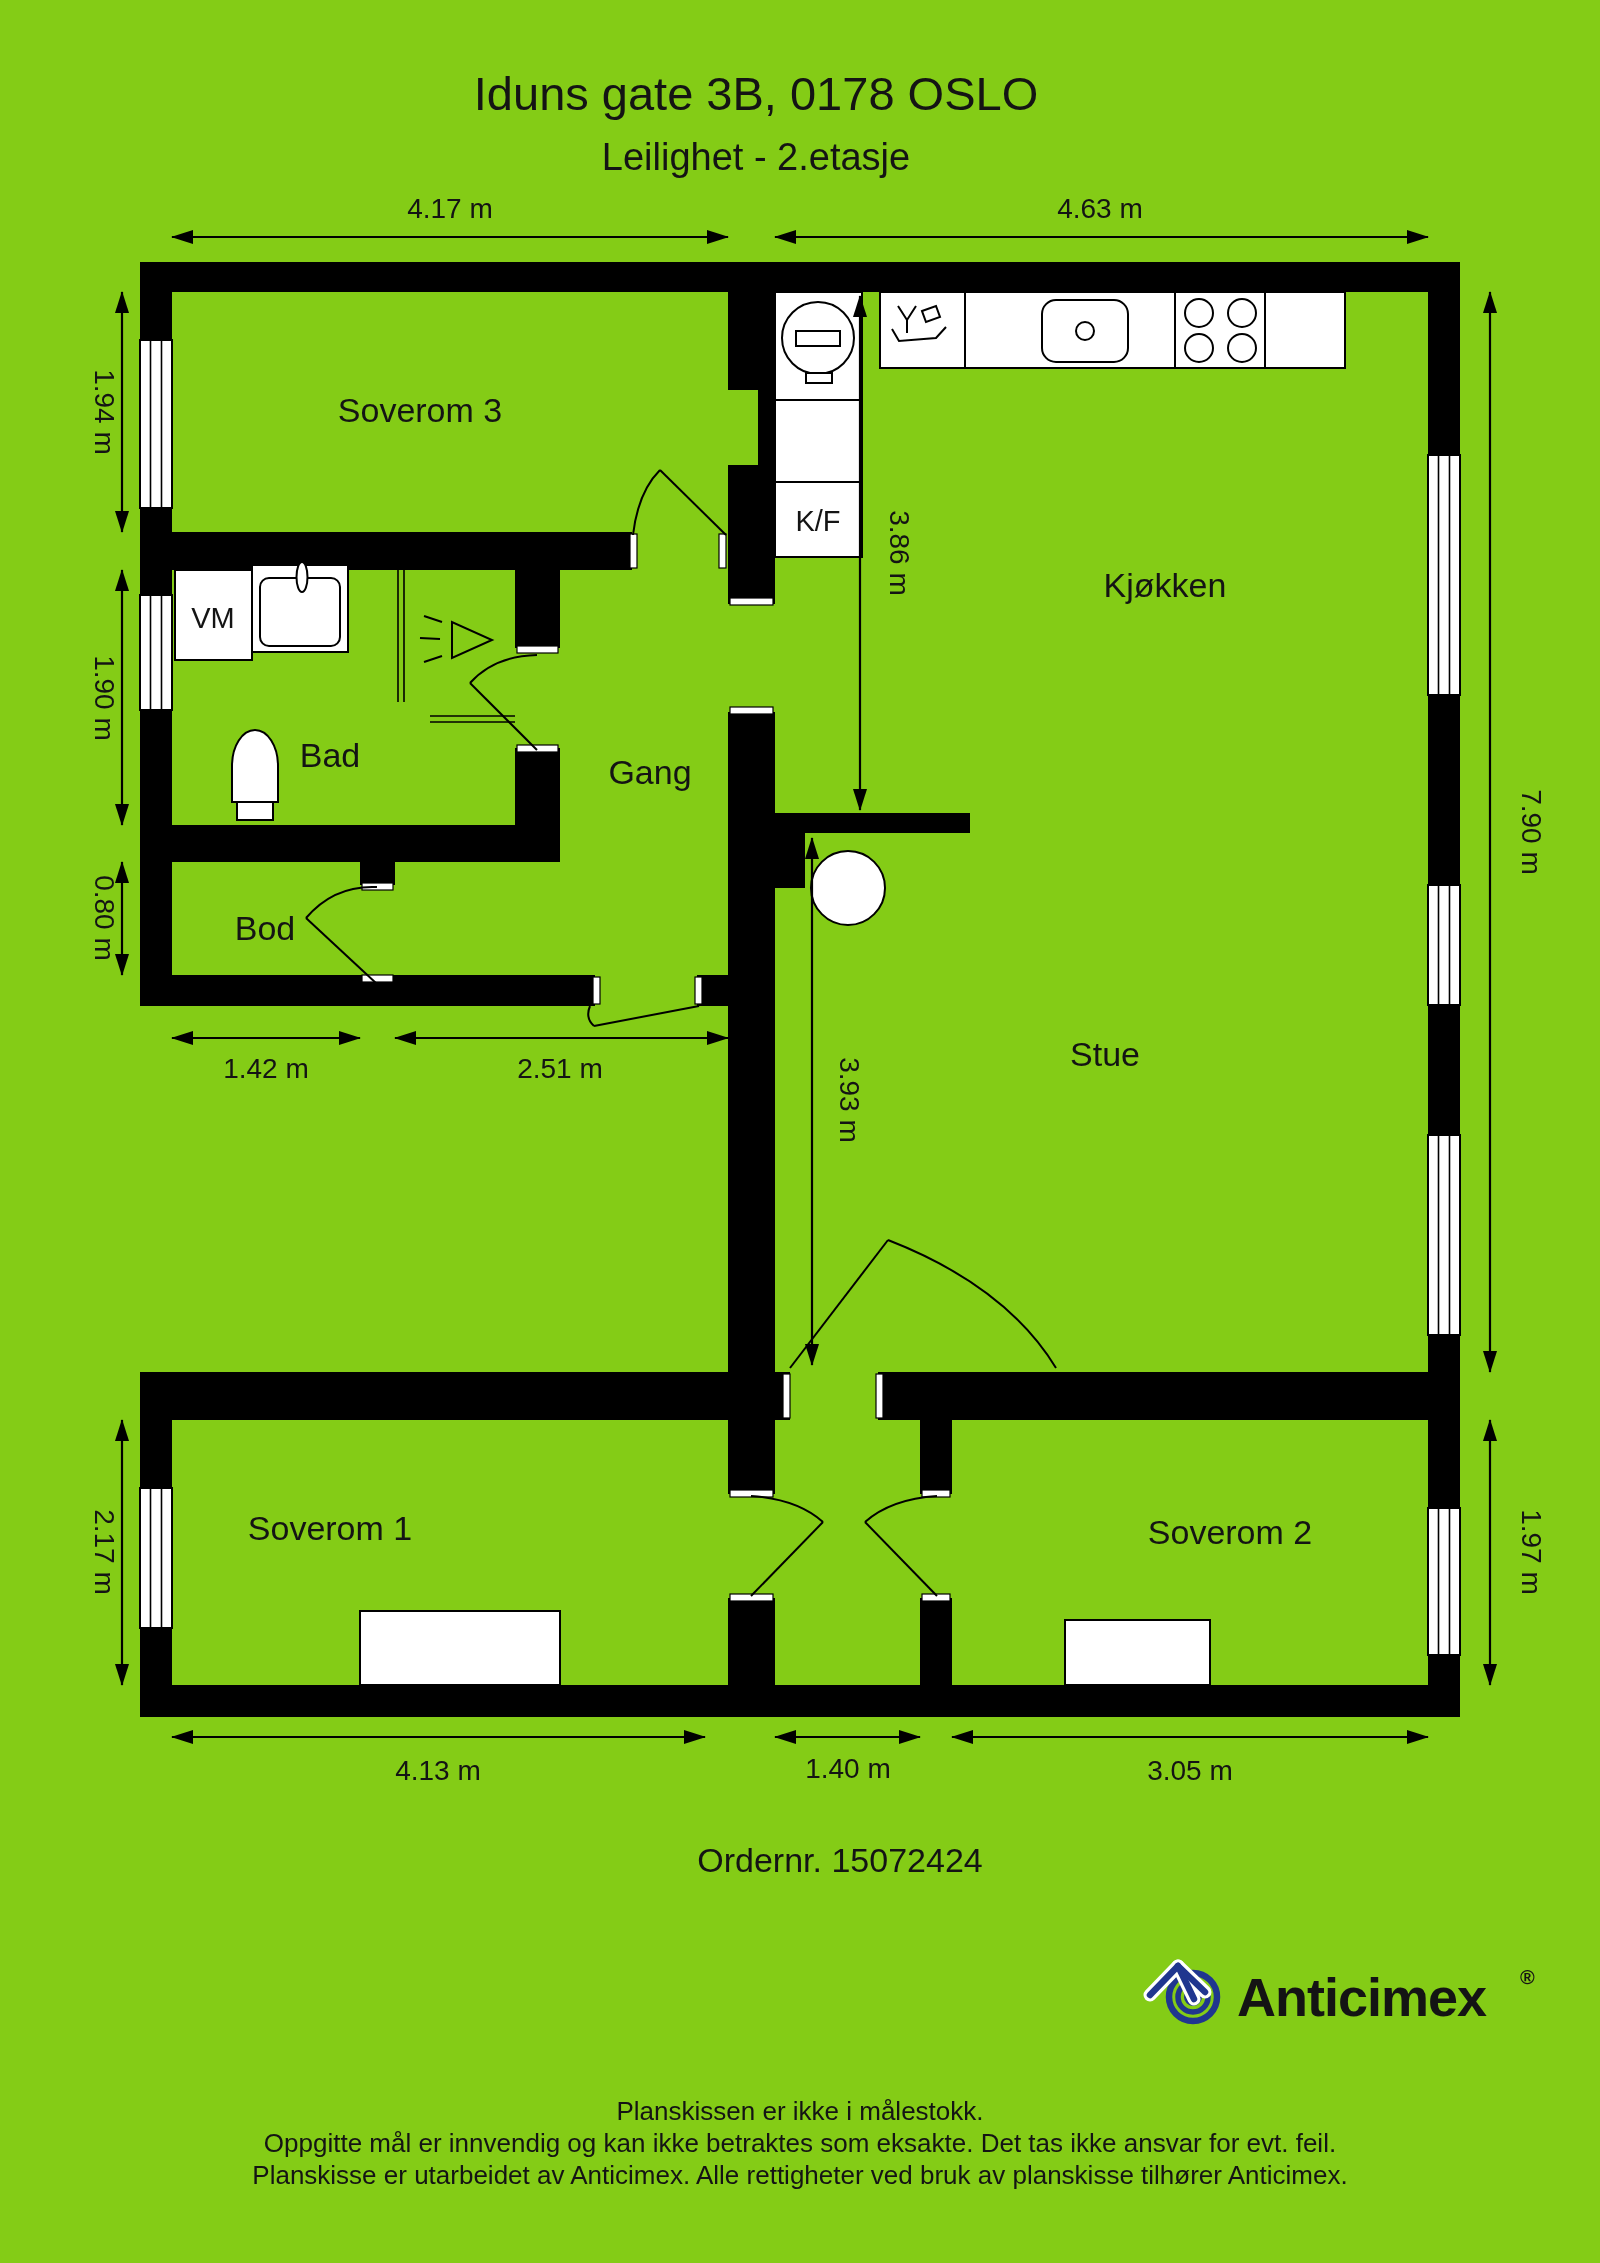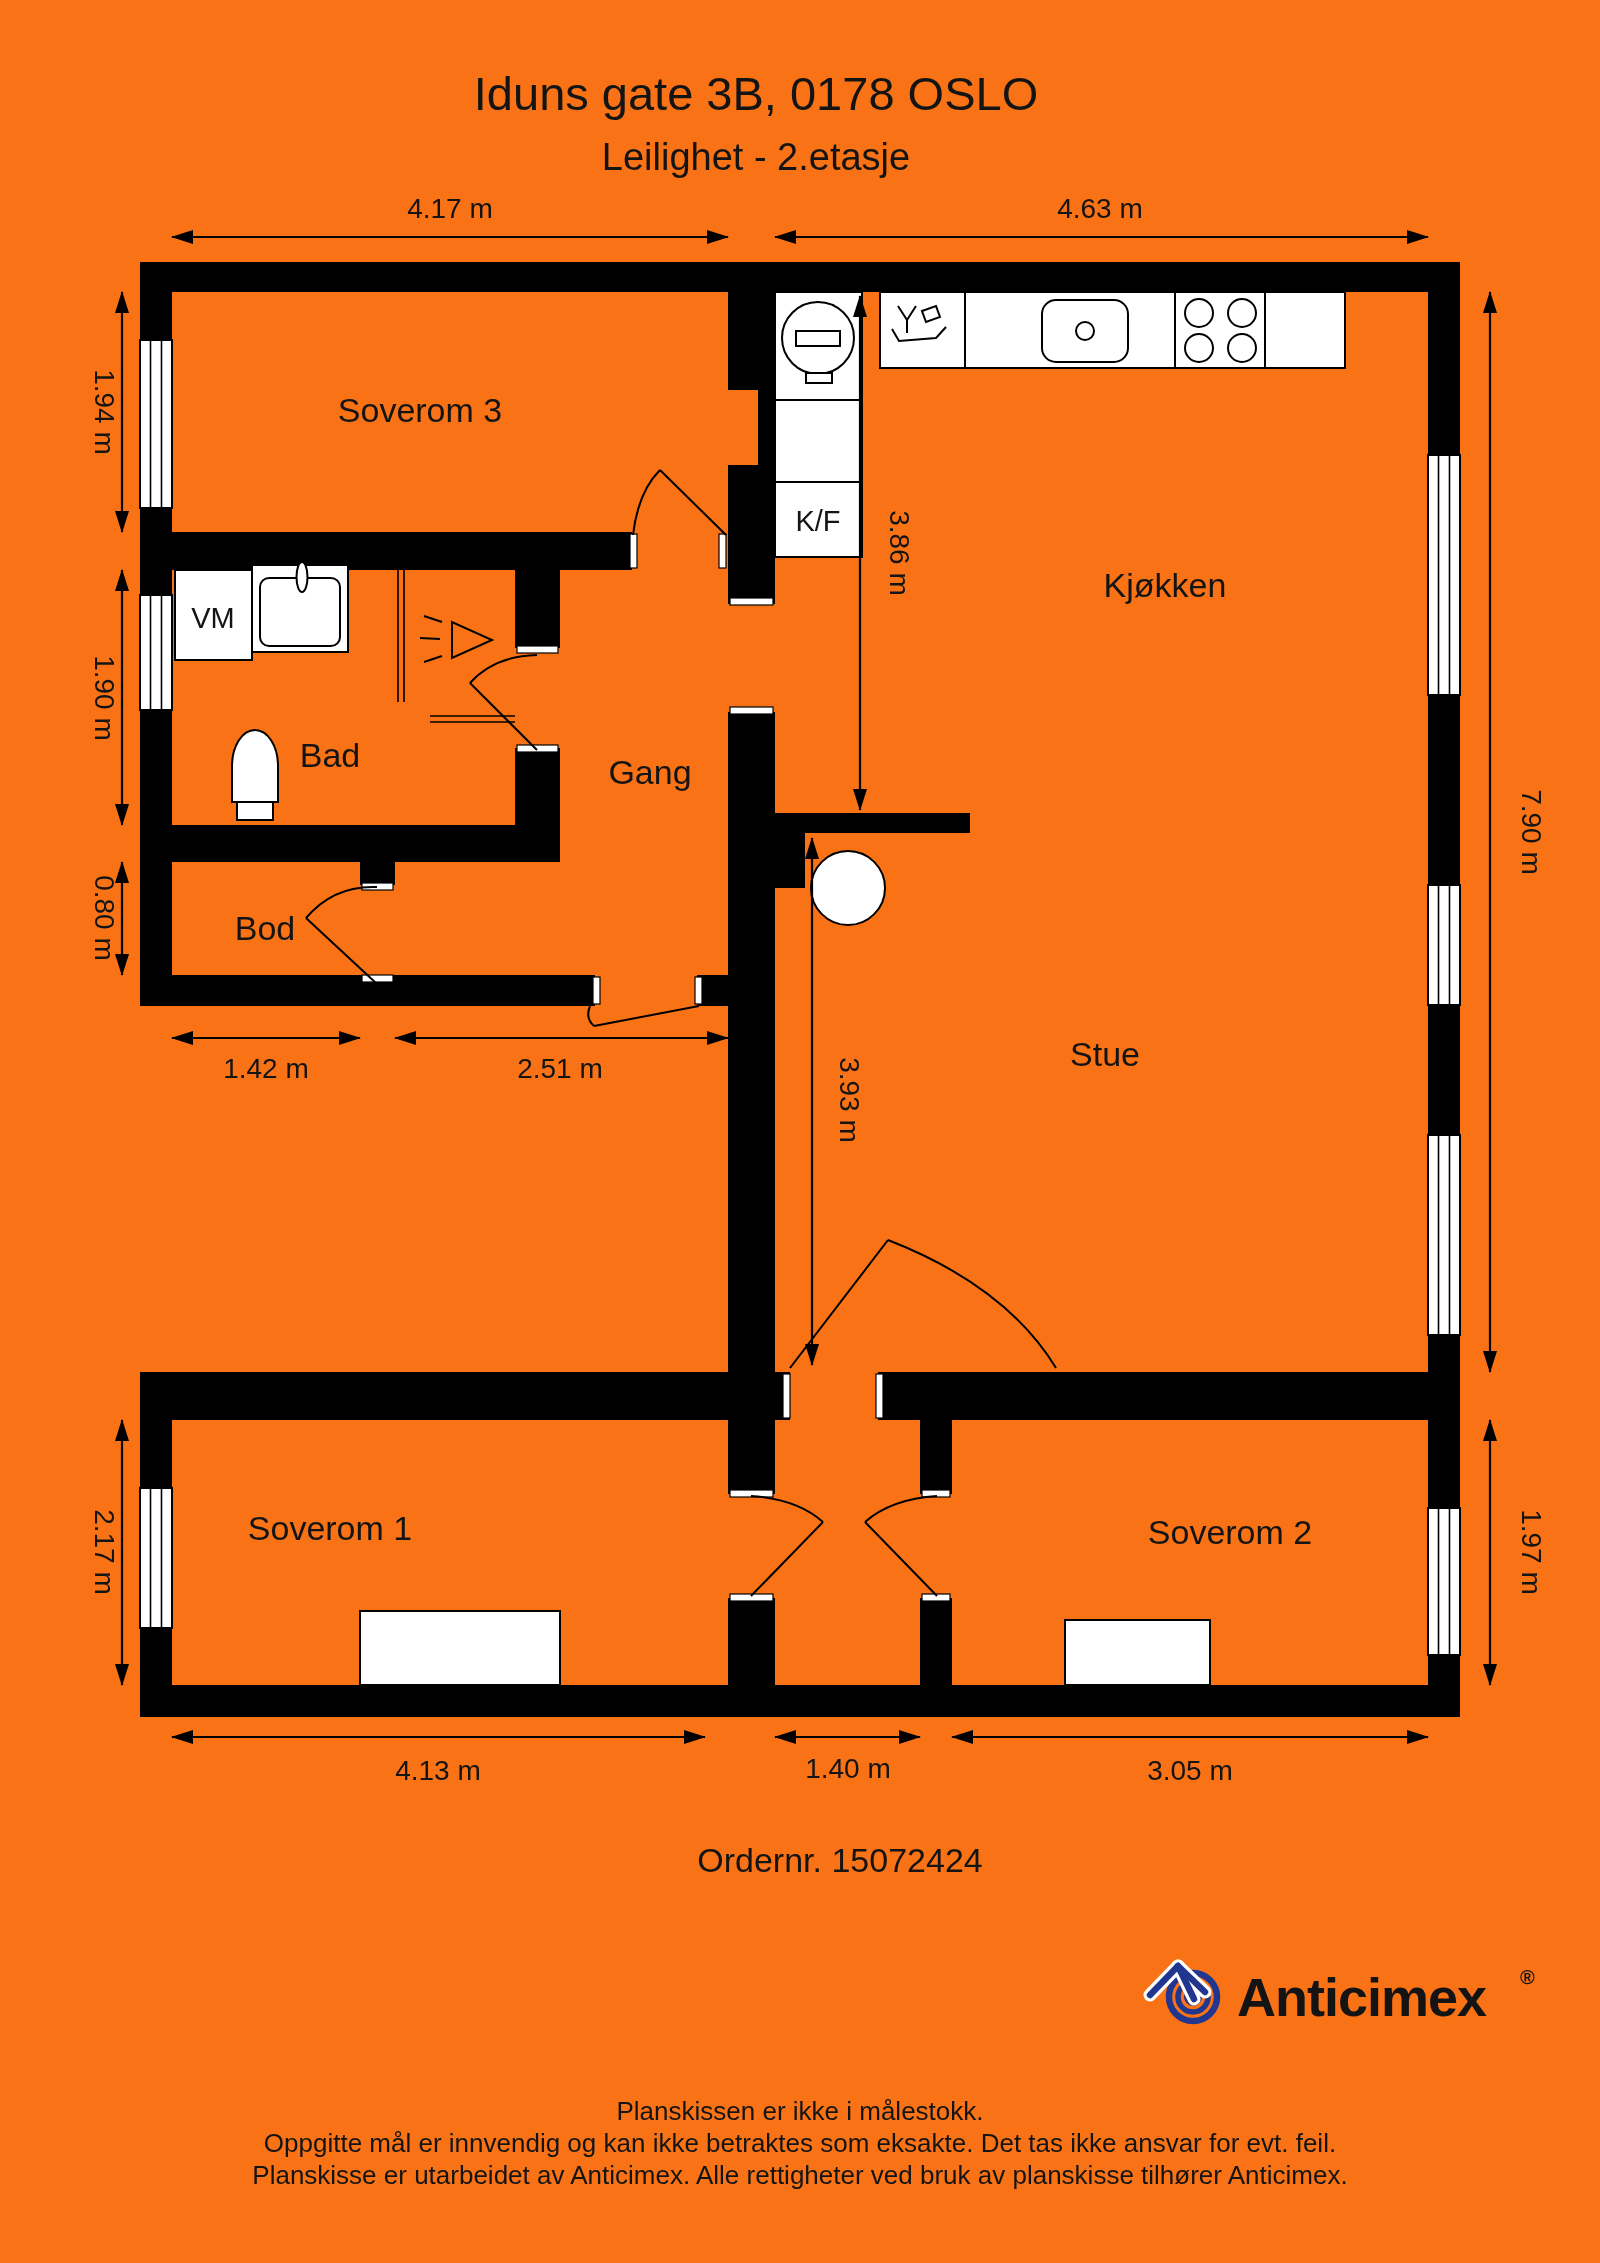--- a/index.html
+++ b/index.html
@@ -1,16 +1,16 @@
 <!DOCTYPE html>
 <html><head>
 <meta charset="utf-8">
 <style>
   html,body{margin:0;padding:0;background:#ffffff;}
-  .page{width:1600px;height:2263px;background:#f97316;position:relative;font-family:"Liberation Sans",sans-serif;text-align:right;}
+  .page{width:1600px;height:2263px;background:#84cc16;position:relative;font-family:"Liberation Sans",sans-serif;text-align:right;}
   svg{display:block;}
   svg text{font-family:"Liberation Sans",sans-serif;fill:#141414;}
   .title{font-size:47px;}
   .subtitle{font-size:38px;}
   .dim{font-size:28px;}
   .room{font-size:34px;}
   .fix{font-size:29px;}
   .order{font-size:34px;}
   .footer{font-size:26px;}
   .brandtext{font-size:54px;font-weight:bold;letter-spacing:-1px;}

